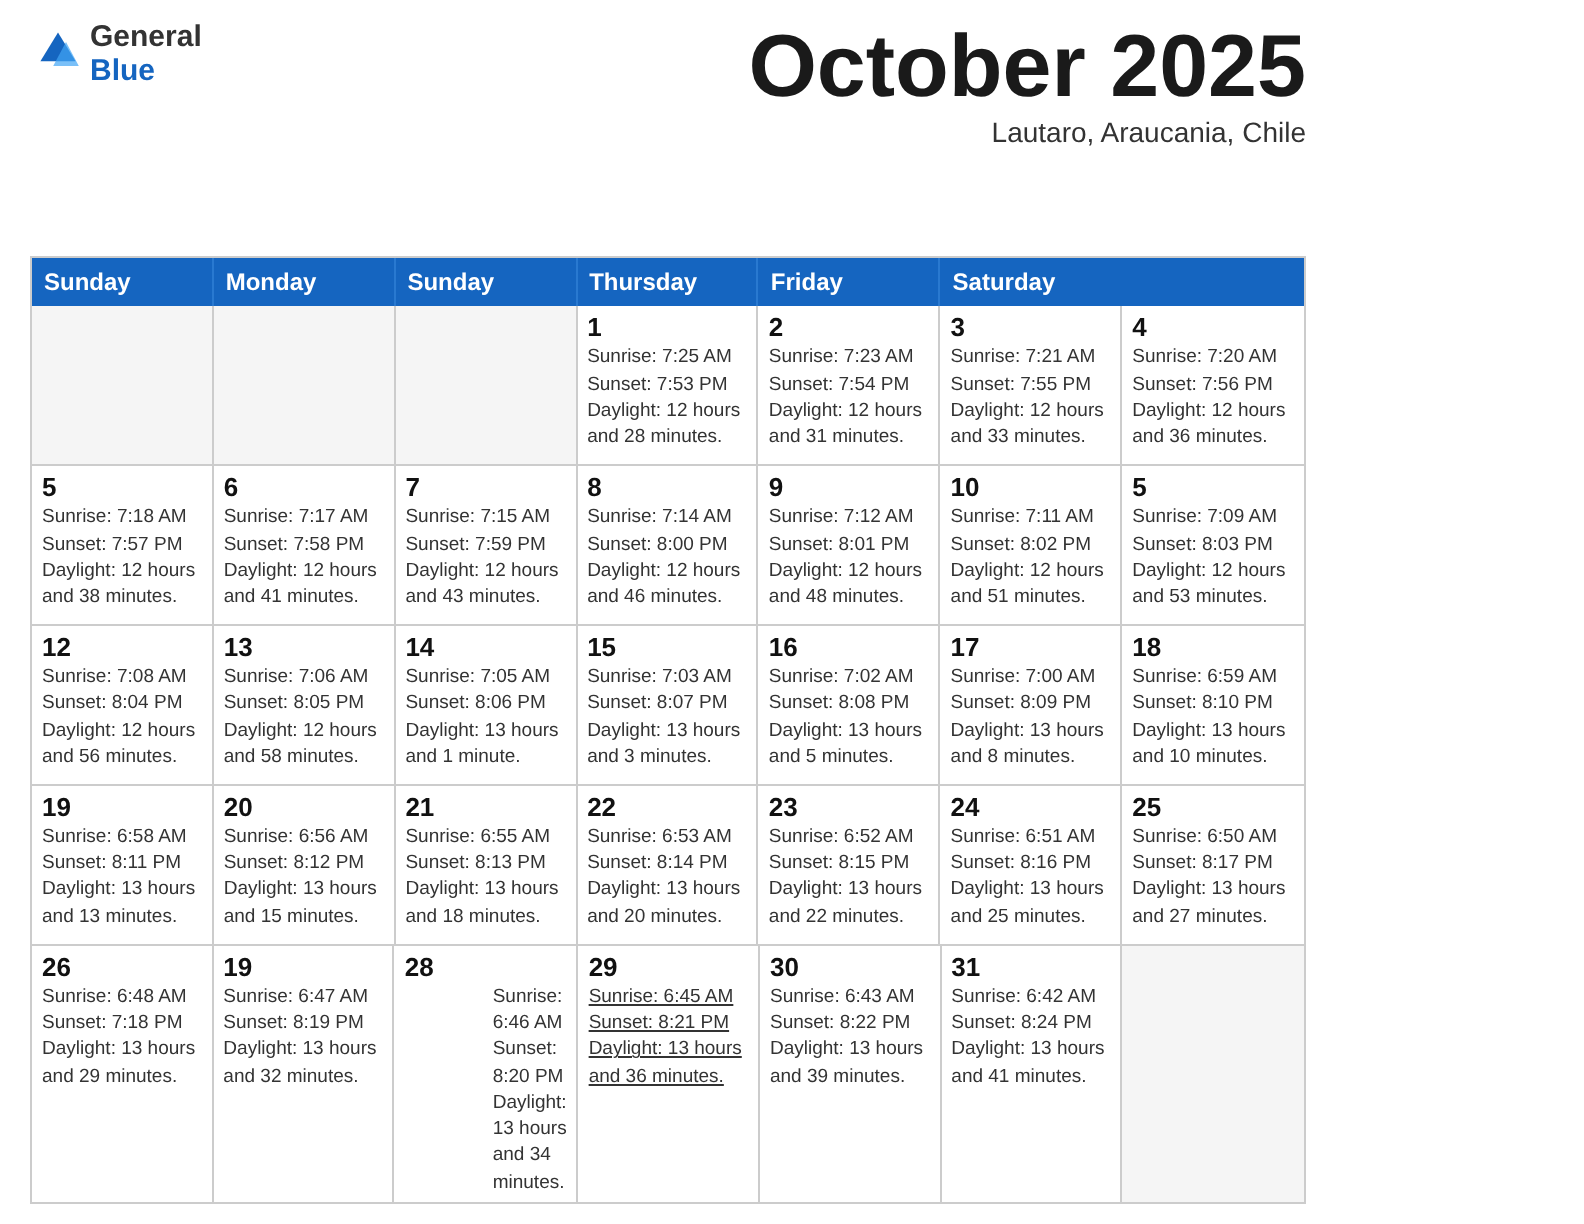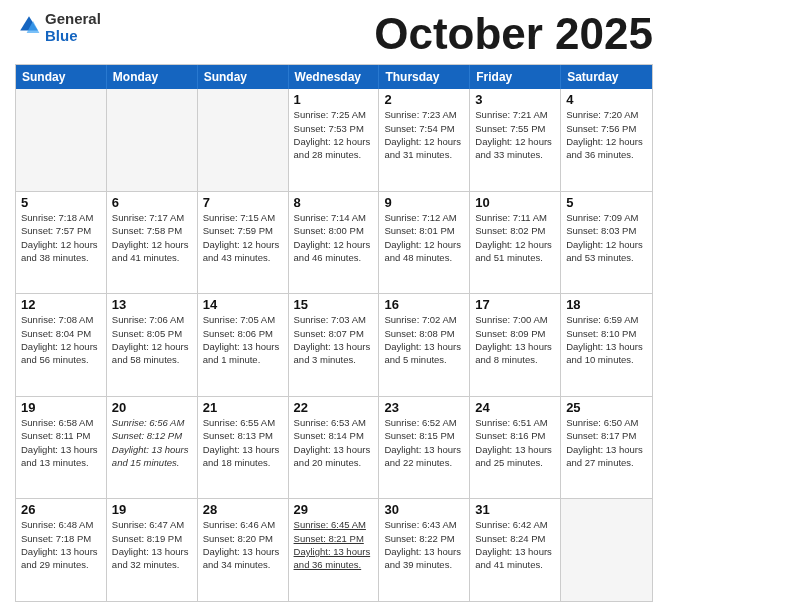--- a/index.html
+++ b/index.html
@@ -9,20 +9,21 @@
       font-family: Arial, sans-serif;
       background: #fff;
       overflow: hidden;
     }
     .page {
       width: 668px;
       height: 612px;
       display: flex;
       flex-direction: column;
       padding: 10px 15px 10px 15px;
+      gap: 48px;
     }
     .header {
       display: flex;
       align-items: flex-start;
       justify-content: space-between;
       margin-bottom: 6px;
     }
     .logo {
       display: flex;
       align-items: center;
@@ -112,29 +113,29 @@
           <polygon points="20,10 28,25 12,25" fill="#42a5f5" opacity="0.7"></polygon>
         </svg>
       </div>
       <div style="margin-left:4px;">
         <div style="font-size:15px;font-weight:bold;color:#333;"><span>General</span></div>
         <div style="font-size:15px;font-weight:bold;color:#1565c0;"><span>Blue</span></div>
       </div>
     </div>
     <div class="title-section">
       <div class="month-title">October 2025</div>
+      <div class="location">Lautaro, Araucania, Chile</div>
     </div>
   </div>
 
   <div class="calendar">
     <div class="cal-header">
     <div class="cal-header-cell">Sunday</div>
         <div class="cal-header-cell">Monday</div>
         <div class="cal-header-cell">Sunday</div>
-        <div class="cal-header-cell">Wednesday</div>
         <div class="cal-header-cell">Thursday</div>
         <div class="cal-header-cell">Friday</div>
         <div class="cal-header-cell">Saturday</div>
       </div>
     <div class="cal-body">
     <div class="cal-row">
           <div class="cal-cell empty"></div>
           <div class="cal-cell empty"></div>
           <div class="cal-cell empty"></div>
           <div class="cal-cell">
@@ -271,21 +272,21 @@
         <div class="cal-row">
           <div class="cal-cell">
             <span class="day-num">19</span>
             <div class="cell-info" style="white-space: pre-line;">Sunrise: 6:58 AM
 Sunset: 8:11 PM
 Daylight: 13 hours
 and 13 minutes.</div>
           </div>
           <div class="cal-cell">
             <span class="day-num">20</span>
-            <div class="cell-info" style="white-space: pre-line; font-style: italic;">Sunrise: 6:56 AM
+            <div class="cell-info" style="white-space: pre-line;">Sunrise: 6:56 AM
 Sunset: 8:12 PM
 Daylight: 13 hours
 and 15 minutes.</div>
           </div>
           <div class="cal-cell">
             <span class="day-num">21</span>
             <div class="cell-info" style="white-space: pre-line;">Sunrise: 6:55 AM
 Sunset: 8:13 PM
 Daylight: 13 hours
 and 18 minutes.</div>
@@ -329,21 +330,21 @@
           </div>
           <div class="cal-cell">
             <span class="day-num">19</span>
             <div class="cell-info" style="white-space: pre-line;">Sunrise: 6:47 AM
 Sunset: 8:19 PM
 Daylight: 13 hours
 and 32 minutes.</div>
           </div>
           <div class="cal-cell">
             <span class="day-num">28</span>
-            <div class="cell-info" style="white-space: pre-line;">Sunrise: 6:46 AM
+            <div class="cell-info" style="white-space: pre-line; margin-left: 44px;">Sunrise: 6:46 AM
 Sunset: 8:20 PM
 Daylight: 13 hours
 and 34 minutes.</div>
           </div>
           <div class="cal-cell">
             <span class="day-num">29</span>
             <div class="cell-info" style="white-space: pre-line; text-decoration: underline;">Sunrise: 6:45 AM
 Sunset: 8:21 PM
 Daylight: 13 hours
 and 36 minutes.</div>

